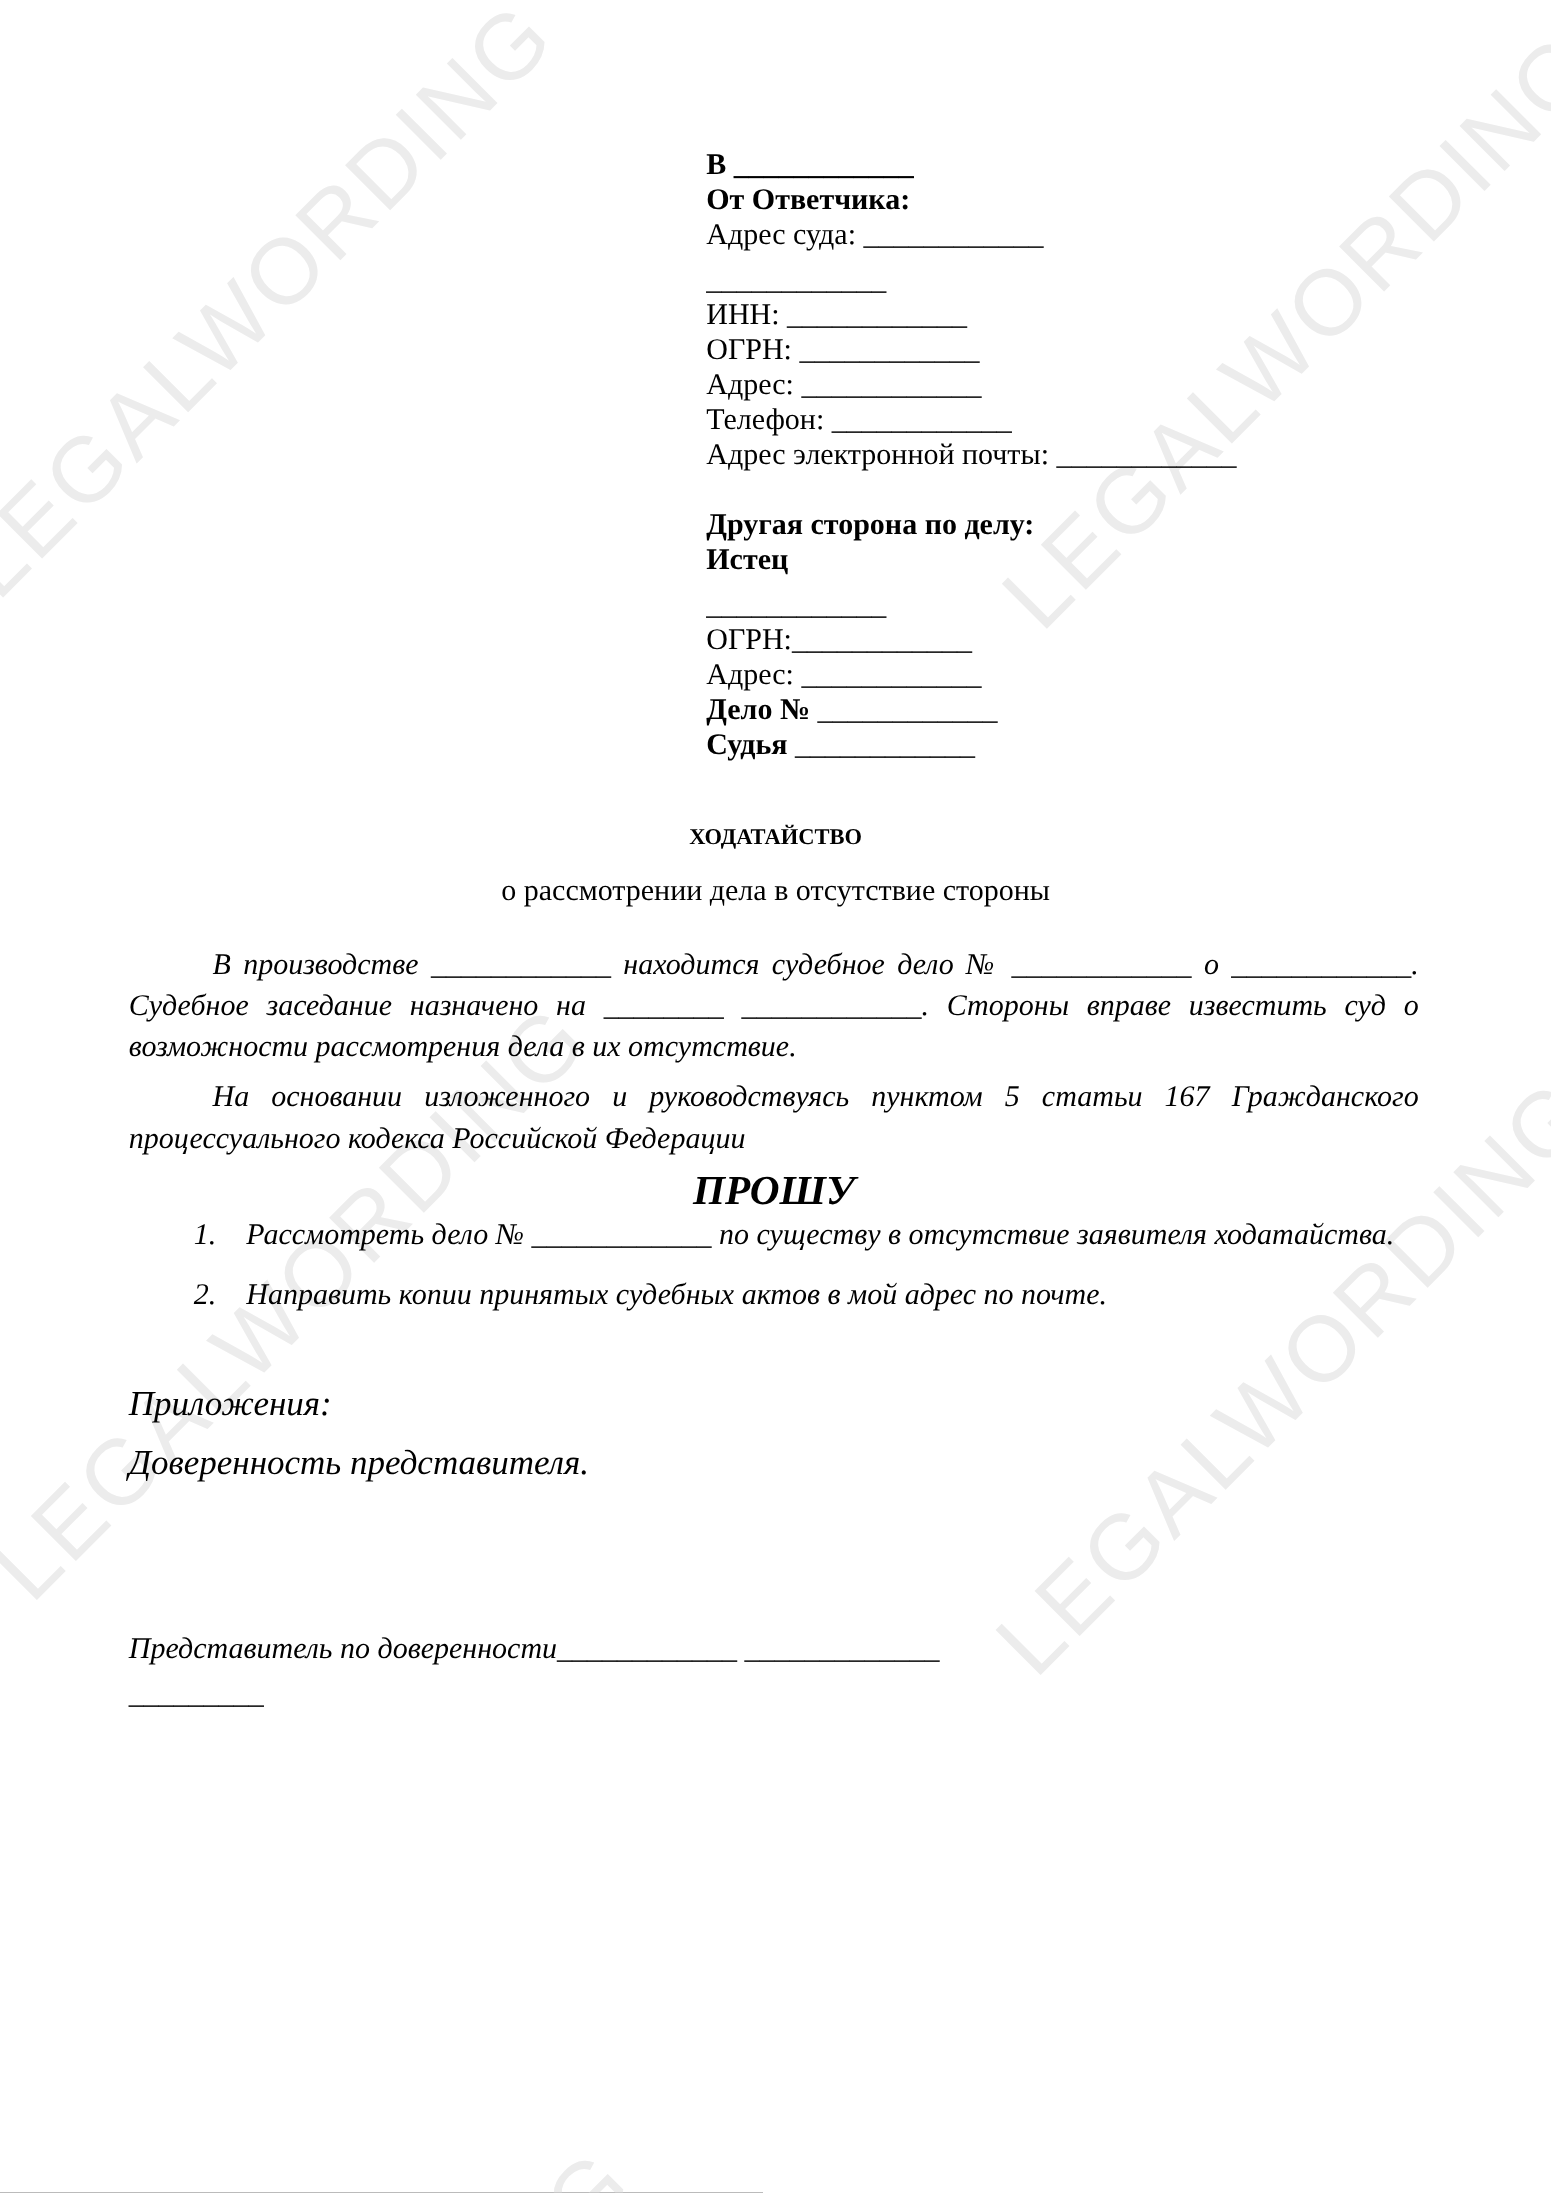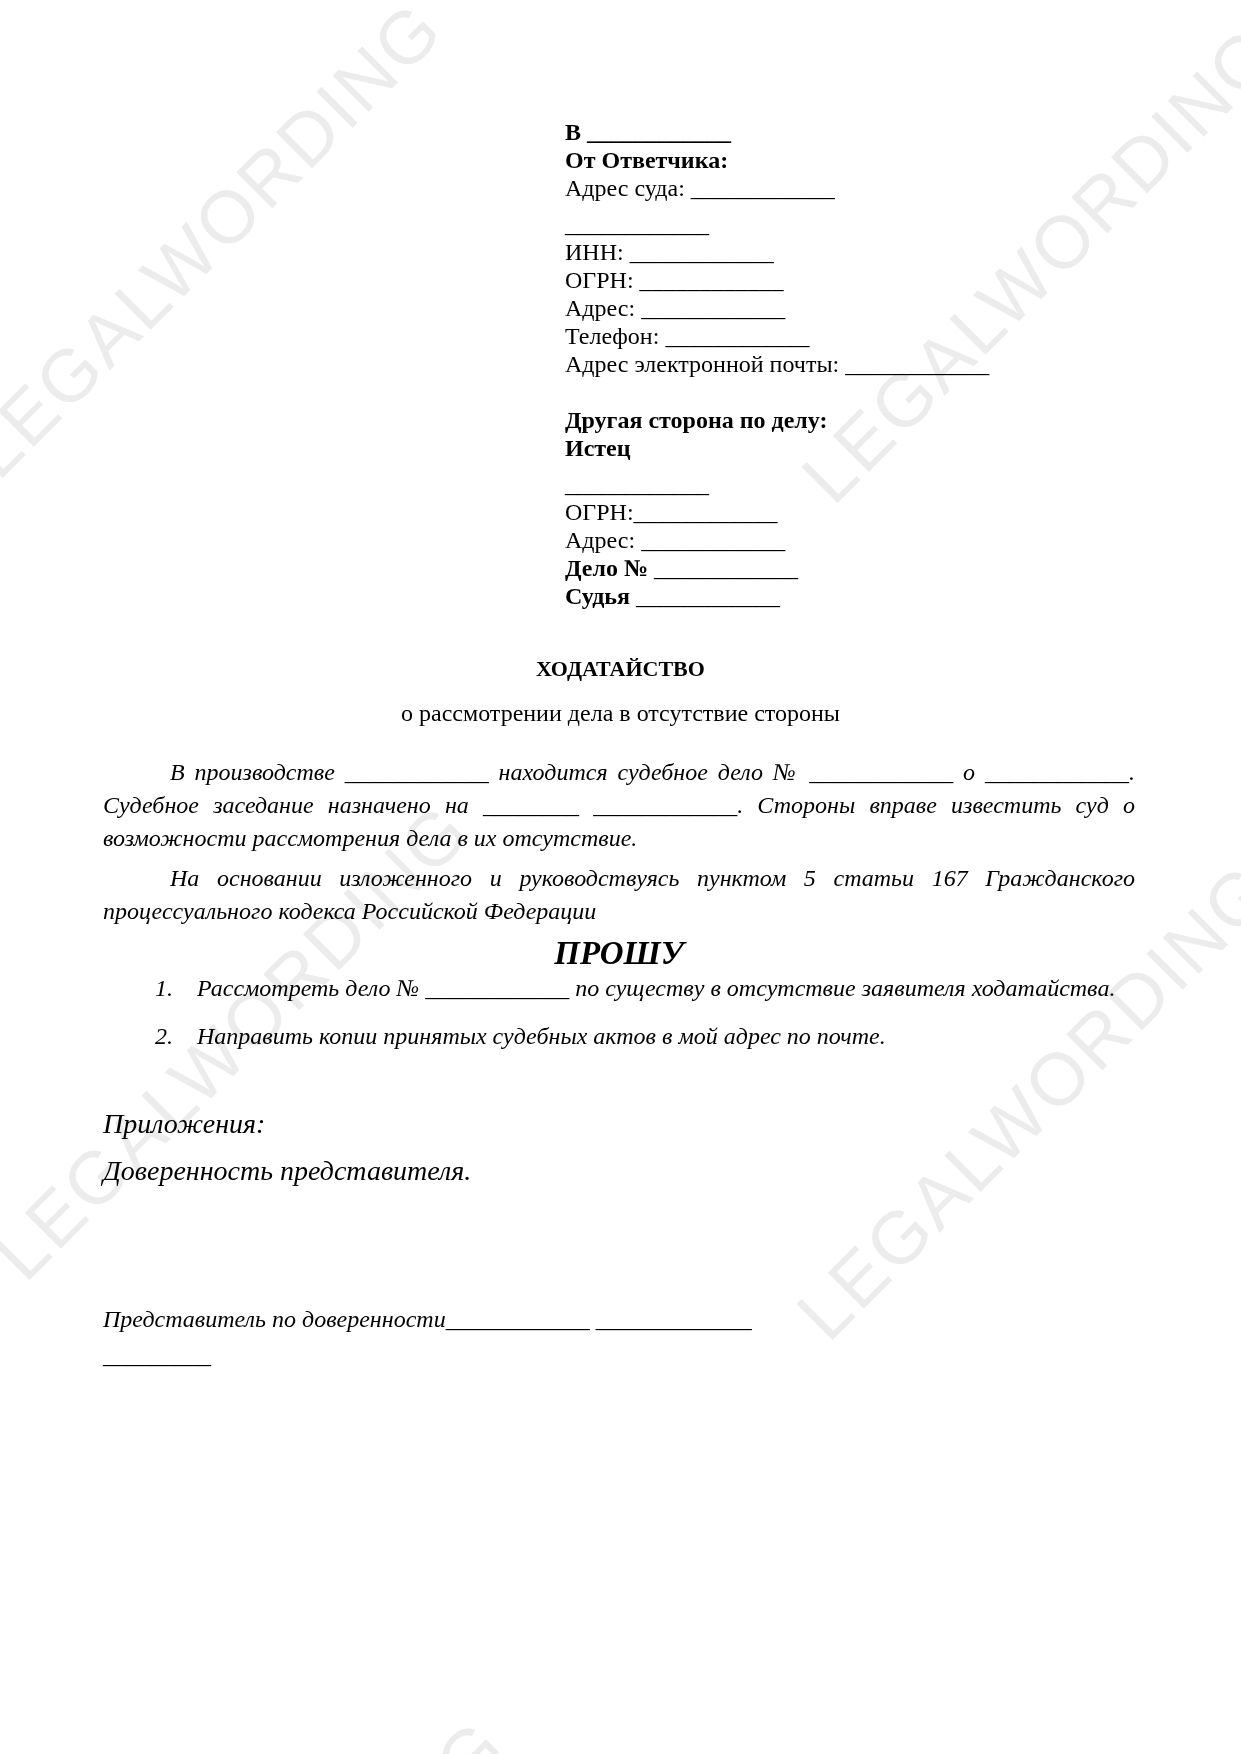--- a/index.html
+++ b/index.html
@@ -40,21 +40,21 @@
     line-height:28px;
   }
   .addr-line{white-space:pre-wrap;}
   .bold{font-weight:bold;}
   .gap-sm{margin-top:8px;}
   .spacer{height:28px;}
   .doc-title{
     margin-top:44px;
     text-align:center;
     font-weight:bold;
-    font-size:22px;
+    font-size:18px;
     line-height:30px;
   }
   .doc-subtitle{
     margin-top:14px;
     text-align:center;
     line-height:30px;
   }
   .body-col{margin-left:103px;width:1032px;font-style:italic;}
   .para{
     text-align:justify;

